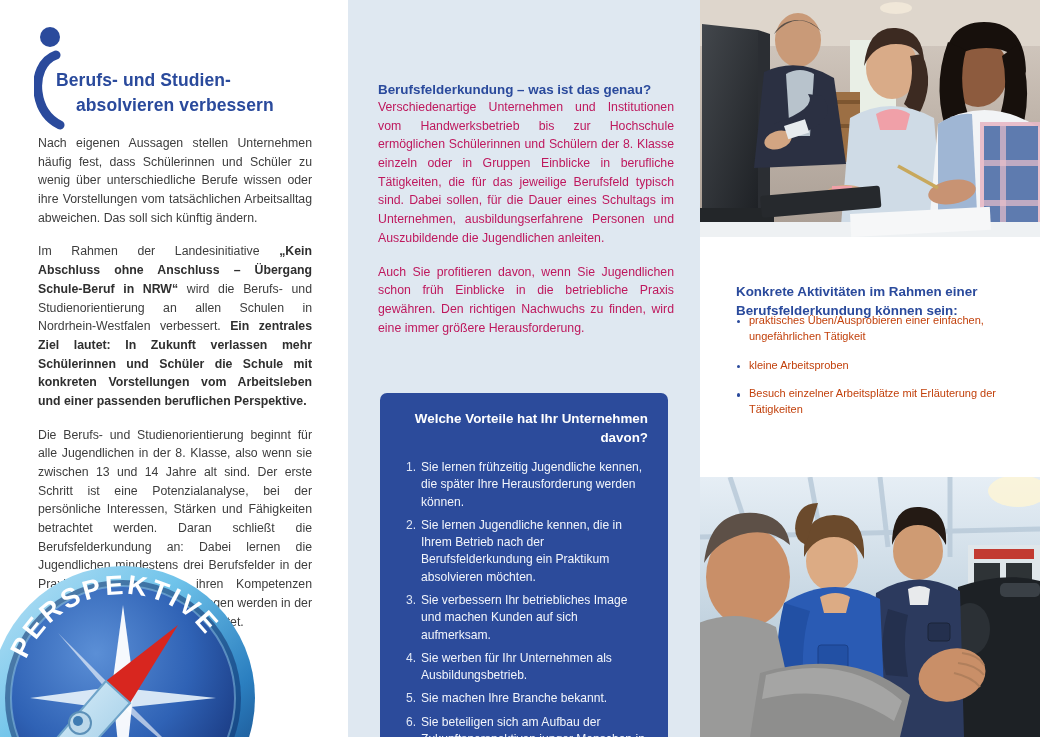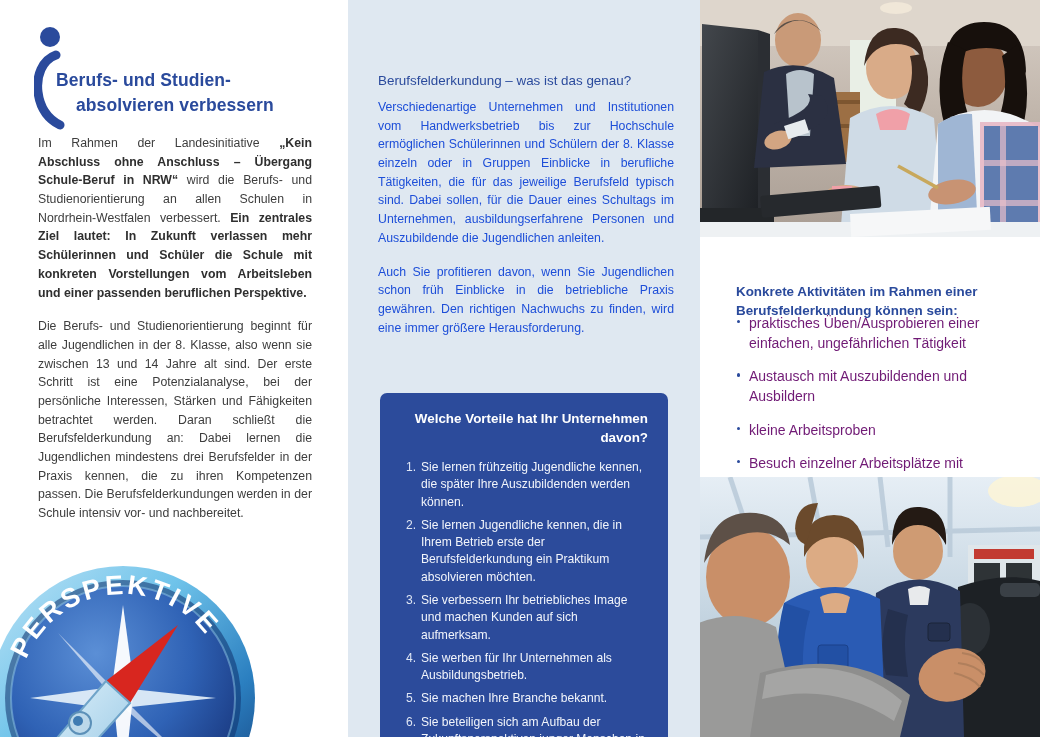--- a/index.html
+++ b/index.html
@@ -78,33 +78,33 @@
   
   .col-mid {
     position: absolute;
     left: 348px; top: 0;
     width: 352px; height: 737px;
     background: #dfe8f1;
     overflow: hidden;
   }
   .mid-head {
     position: absolute;
-    left: 30px; top: 61px;
+    left: 30px; top: 70px;
     width: 296px;
     font-size: 13.4px;
-    font-weight: normal;
+    font-weight: bold;
     color: #2a4a9c;
     line-height: 1.35;
   }
   .mid-body {
     position: absolute;
     left: 30px; top: 98px;
     width: 296px;
   }
-  .mid-body .para { color: #1d4ed8; font-size: 12.3px; }
+  .mid-body .para { color: #be185d; font-size: 12.3px; }
 
   .promo-box {
     position: absolute;
     left: 32px; top: 393px;
     width: 288px;
     min-height: 317px;
     background: #2c4b9b;
     border-radius: 7px;
     color: #ffffff;
     box-sizing: border-box;
@@ -172,23 +172,23 @@
   }
   .bullets {
     position: absolute;
     left: 36px; top: 313px;
     width: 292px;
     margin: 0; padding: 0;
     list-style: none;
   }
   .bullets li {
     position: relative;
-    font-size: 14px;
+    font-size: 11px;
     line-height: 1.44;
-    color: #701a75;
+    color: #c2410c;
     margin-bottom: 13px;
     padding-left: 13px;
   }
   .bullets li::before {
     content: "";
     position: absolute;
     left: 1px; top: 7px;
     width: 3.4px; height: 3.4px;
     border-radius: 50%;
     background: #2a4a9c;
@@ -205,20 +205,23 @@
       <circle cx="16" cy="11" r="10" fill="#2a4a9c"></circle>
       <path d="M22 29 C8 34 2 50 4 66 C6 82 14 93 26 99" fill="none" stroke="#2a4a9c" stroke-width="9" stroke-linecap="round"></path>
     </svg>
 
     <h1 class="brand-title">
       <span>Berufs- und Studien-</span>
       <span class="l2">absolvieren verbessern</span>
     </h1>
 
     <div class="left-body">
+      <p class="para">
+        <span>Nach eigenen Aussagen stellen Unternehmen häufig fest, dass Schülerinnen und Schüler zu wenig über unterschiedliche Berufe wissen oder ihre Vorstellungen vom tatsächlichen Arbeitsalltag abweichen. Das soll sich künftig ändern.</span>
+      </p>
       <p class="para">
         <span>Im Rahmen der Landesinitiative </span><b>„Kein Abschluss ohne Anschluss – Übergang Schule-Beruf in NRW“</b><span> wird die Berufs- und Studienorientierung an allen Schulen in Nordrhein-Westfalen verbessert. </span><b>Ein zentrales Ziel lautet: In Zukunft verlassen mehr Schülerinnen und Schüler die Schule mit konkreten Vorstellungen vom Arbeitsleben und einer passenden beruflichen Perspektive.</b>
       </p>
       <p class="para">
         <span>Die Berufs- und Studienorientierung beginnt für alle Jugendlichen in der 8. Klasse, also wenn sie zwischen 13 und 14 Jahre alt sind. Der erste Schritt ist eine Potenzialanalyse, bei der persönliche Interessen, Stärken und Fähigkeiten betrachtet werden. Daran schließt die Berufsfelderkundung an: Dabei lernen die Jugendlichen mindestens drei Berufsfelder in der Praxis kennen, die zu ihren Kompetenzen passen. Die Berufsfelderkundungen werden in der Schule intensiv vor- und nachbereitet.</span>
       </p>
     </div>
 
     <div class="compass-wrap">
       <svg class="compass" viewBox="0 0 290 290">
@@ -275,22 +278,22 @@
     <h2 class="mid-head">Berufsfelderkundung – was ist das genau?</h2>
 
     <div class="mid-body">
       <p class="para">Verschiedenartige Unternehmen und Institutionen vom Handwerksbetrieb bis zur Hochschule ermöglichen Schülerinnen und Schülern der 8. Klasse einzeln oder in Gruppen Einblicke in berufliche Tätigkeiten, die für das jeweilige Berufsfeld typisch sind. Dabei sollen, für die Dauer eines Schultags im Unternehmen, ausbildungserfahrene Personen und Auszubildende die Jugendlichen anleiten.</p>
       <p class="para">Auch Sie profitieren davon, wenn Sie Jugendlichen schon früh Einblicke in die betriebliche Praxis gewähren. Den richtigen Nachwuchs zu finden, wird eine immer größere Herausforderung.</p>
     </div>
 
     <div class="promo-box">
       <div class="promo-title">Welche Vorteile hat Ihr Unternehmen davon?</div>
       <ol class="promo-list">
-        <li>Sie lernen frühzeitig Jugendliche kennen, die später Ihre Auszubildenden werden können.</li>
-        <li>Sie lernen Jugendliche kennen, die in Ihrem Betrieb erste der Berufsfelderkundung ein Praktikum absolvieren möchten.</li>
+        <li>Sie lernen frühzeitig Jugendliche kennen, die später Ihre Herausforderung werden können.</li>
+        <li>Sie lernen Jugendliche kennen, die in Ihrem Betrieb nach der Berufsfelderkundung ein Praktikum absolvieren möchten.</li>
         <li>Sie verbessern Ihr betriebliches Image und machen Kunden auf sich aufmerksam.</li>
         <li>Sie werben für Ihr Unternehmen als Ausbildungsbetrieb.</li>
         <li>Sie machen Ihre Branche bekannt.</li>
         <li>Sie beteiligen sich am Aufbau der Zukunftsperspektiven junger Menschen in Ihrer Region.</li>
 
       </ol>
     </div>
   </div>
 
   <div class="col-right">
@@ -359,21 +362,20 @@
       </svg>
     </div>
 
     <h2 class="right-head">
       <span>Konkrete Aktivitäten im Rahmen einer</span>
       <span>Berufsfelderkundung können sein:</span>
     </h2>
 
     <ul class="bullets">
       <li>praktisches Üben/Ausprobieren einer einfachen, ungefährlichen Tätigkeit</li>
-      <li>Austausch mit Auszubildenden und Ausbildern</li>
       <li>kleine Arbeitsproben</li>
       <li>Besuch einzelner Arbeitsplätze mit Erläuterung der Tätigkeiten</li>
     </ul>
 
     <div class="photo photo-bottom">
       <svg viewBox="0 0 340 260" preserveAspectRatio="xMidYMid slice">
         <defs>
           <linearGradient id="hallG" x1="0" y1="0" x2="0" y2="1">
             <stop offset="0%" stop-color="#e6eef5"></stop>
             <stop offset="50%" stop-color="#c6d6e2"></stop>

